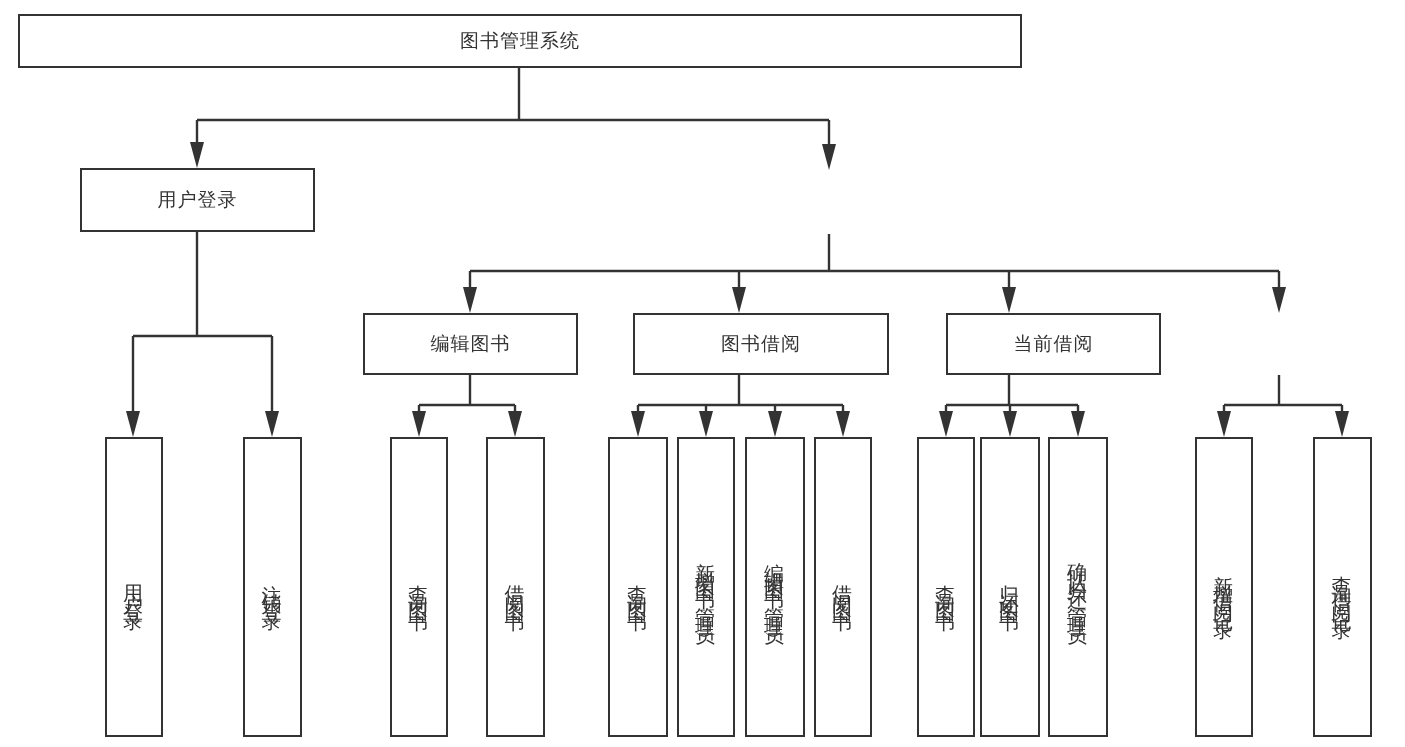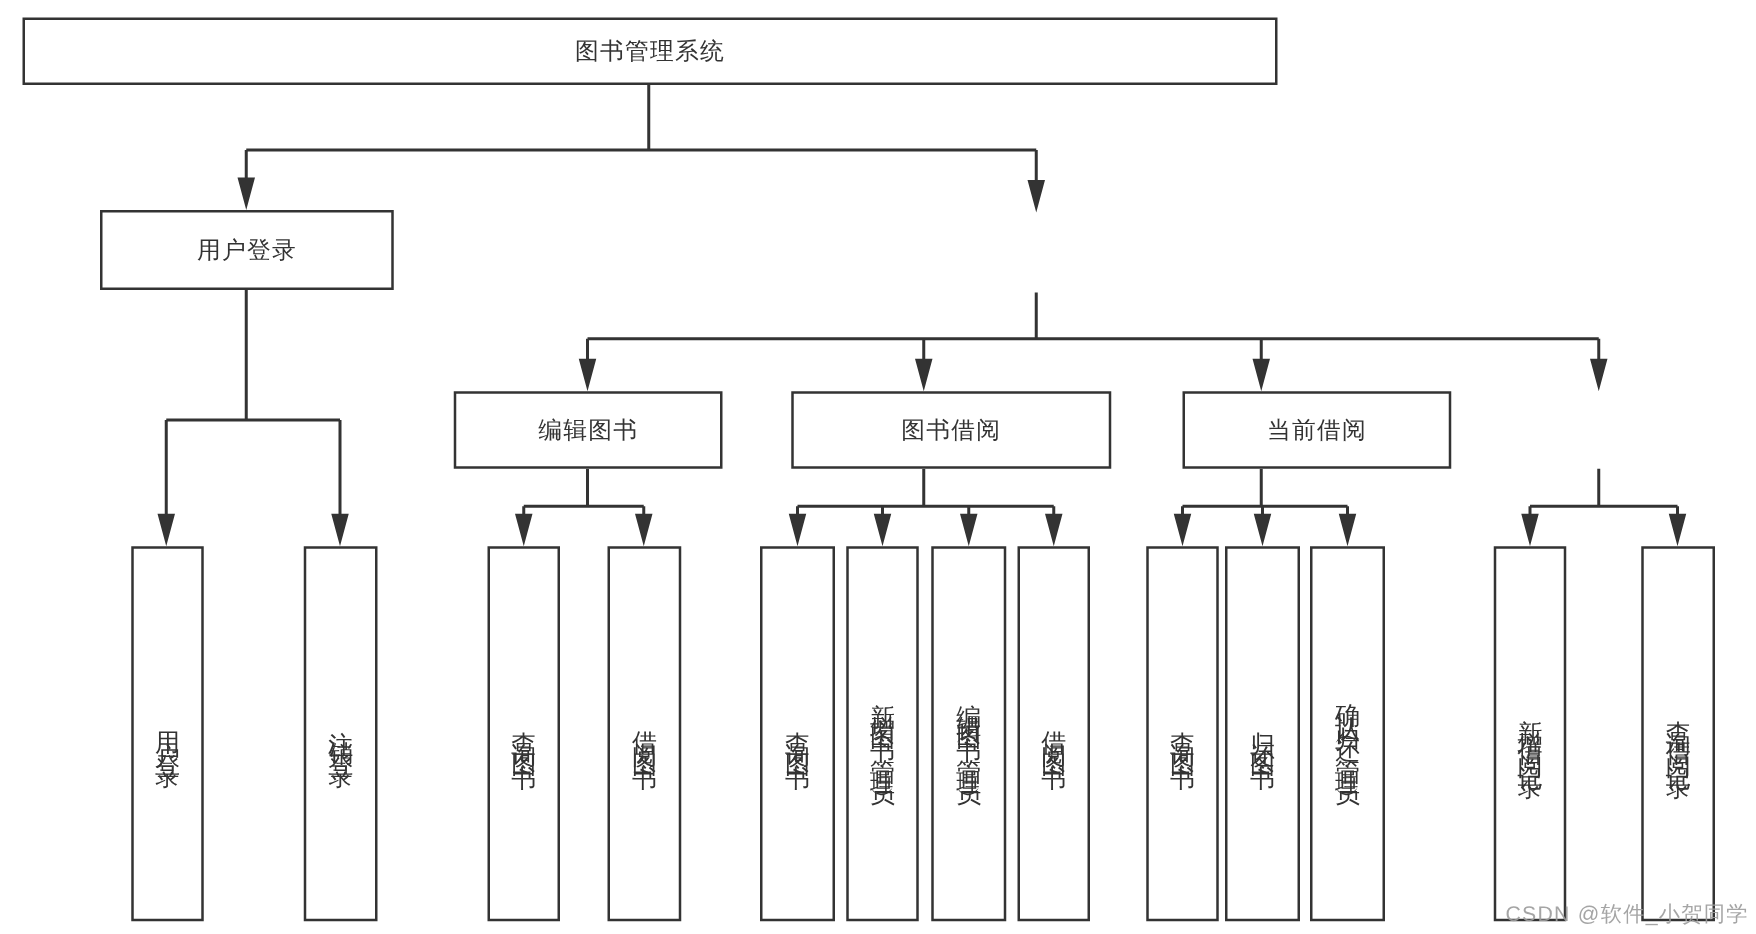--- a/index.html
+++ b/index.html
@@ -133,15 +133,14 @@
     <span class="vlabel">确认归还（管理员）</span>
   </div>
 
   <div class="node" style="left:1195px;top:437px;width:58px;height:300px;">
     <span class="vlabel">新增借阅记录</span>
   </div>
   <div class="node" style="left:1313px;top:437px;width:59px;height:300px;">
     <span class="vlabel">查询借阅记录</span>
   </div>
 
-  <div class="watermark">CSDN @软件_小贺同学</div>
 
 </div>
 
 </body></html>

